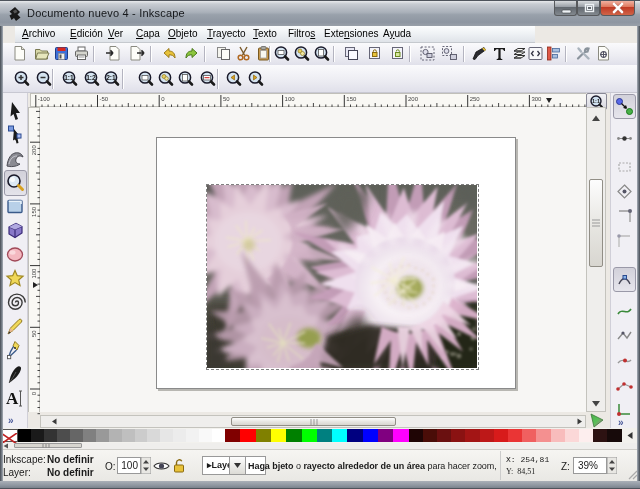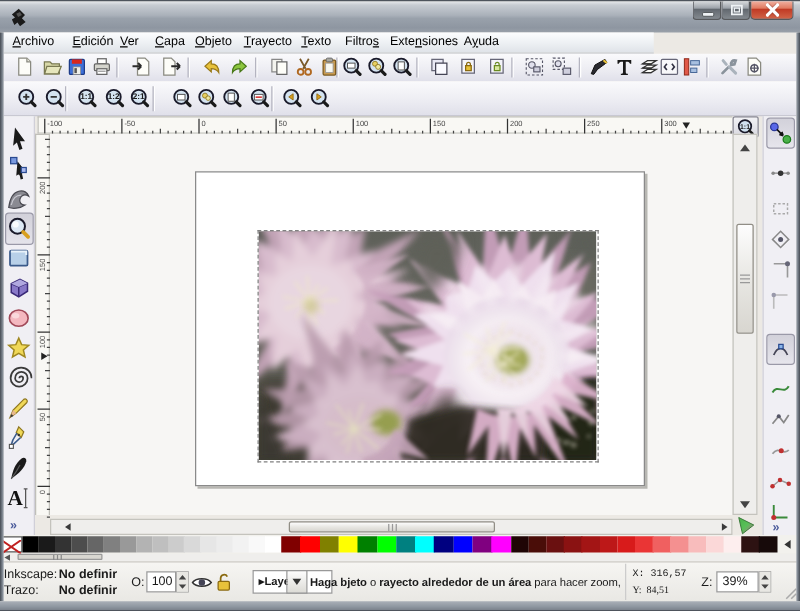--- a/index.html
+++ b/index.html
@@ -9,21 +9,21 @@
 #lframe{z-index:90;left:0;top:26px;width:3px;height:455px;background:linear-gradient(90deg,#454b53,#7a828c 60%,#a8aeb6)}
 #rframe{z-index:90;right:0;top:26px;width:3px;height:455px;background:linear-gradient(90deg,#a8aeb6,#7a828c 40%,#454b53)}
 #bframe{z-index:90;left:0;top:481px;width:640px;height:8px;background:linear-gradient(#aab0b8,#8f97a1 60%,#7b828c);border-bottom:1px solid #4e545c}
 #title-ico{left:7px;top:5px;width:16px;height:16px}
 #title-txt{left:27px;top:6px;font-size:11px;color:#16181b;letter-spacing:.2px}
 .winbtn{top:0;height:15px;border:1px solid #57595c;border-top:none;color:#fff}
 #btn-min{left:554px;width:23px;border-radius:0 0 3px 3px;background:linear-gradient(#d7dadd,#9ba1a8 40%,#62686f 45%,#83898f)}
 #btn-max{left:577px;width:23px;border-radius:0 0 3px 3px;background:linear-gradient(#d7dadd,#9ba1a8 40%,#62686f 45%,#83898f)}
 #btn-close{left:600px;width:35px;border-radius:0 0 4px 4px;background:linear-gradient(#f0b0a0,#e07a60 40%,#c03a24 45%,#d06448)}
 
-#menubar{left:3px;top:26px;width:520px;height:17px;background:linear-gradient(#fcfdfe,#eef1f4 50%,#dfe3e8);border-bottom:1px solid #c5c9ce;font-size:10px;color:#000}
+#menubar{left:15px;top:26px;width:520px;height:17px;background:linear-gradient(#fcfdfe,#eef1f4 50%,#dfe3e8);border-bottom:1px solid #c5c9ce;font-size:10px;color:#000}
 #menubar span{position:absolute;top:2px}
 u{text-decoration:underline}
 
 #tb1{left:3px;top:43px;width:634px;height:22px;background:linear-gradient(#fafafc,#ececf2 60%,#e0e0ea)}
 #tb2{left:3px;top:65px;width:634px;height:28px;background:linear-gradient(#fafafc,#ececf2 60%,#e0e0ea);border-bottom:1px solid #c8c8d2}
 .sep1{position:absolute;top:3px;width:1px;height:16px;background:#b4b4c0;box-shadow:1px 0 0 #fff}
 .sep2{position:absolute;top:4px;width:1px;height:20px;background:#b4b4c0;box-shadow:1px 0 0 #fff}
 .ic{position:absolute;width:17px;height:17px}
 
 #hruler{left:40px;top:93px;width:546px;height:14px;background:#f9f8f4;border:1px solid #c0bfb9;border-right:none}
@@ -47,20 +47,21 @@
 #palette div{position:absolute;top:1px;height:13px}
 #palscroll{left:0;top:443px;width:640px;height:6px;background:#efeeec}
 
 #status{left:0;top:449px;width:640px;height:32px;background:linear-gradient(#f6f5f2,#e9e8e4);border-top:1px solid #cfcec9;font-size:10px;color:#1a1a1a}
 </style></head><body>
 <div id="titlebar" class="abs">
 <svg id="title-ico" class="abs" viewBox="0 0 16 16">
       <path d="M8 1 L13 6 L10.5 8.5 L13.5 11.5 L9 15 L7 12 L4.5 14 L2.5 9.5 L5 8 L2.5 5.5 Z" fill="#1a1a1a"></path>
       <path d="M6 5 L9 3.5 L10.5 6 L7.5 7.5 Z" fill="#555"></path>
     </svg>
+<span id="title-txt" class="abs">Documento nuevo 4 - Inkscape</span>
 <div id="btn-min" class="winbtn abs"><svg width="23" height="15">
         <rect x="7" y="9" width="9" height="3" rx="1" fill="#eef2f5" stroke="#3c4043" stroke-width=".6"></rect>
       </svg></div>
 <div id="btn-max" class="winbtn abs"><svg width="23" height="15">
         <rect x="7.5" y="3.5" width="8" height="7" fill="none" stroke="#eef2f5" stroke-width="1.4"></rect>
         <rect x="9.5" y="5.5" width="4" height="3" fill="none" stroke="#eef2f5" stroke-width="1"></rect>
       </svg></div>
 <div id="btn-close" class="winbtn abs"><svg width="35" height="15">
         <g stroke="#fff" stroke-width="2.6" stroke-linecap="round">
           <path d="M13 3 L21 11 M21 3 L13 11"></path>
@@ -806,21 +807,21 @@
     <svg class="abs" style="left:2px;top:0" width="8" height="6">
       <path d="M6 0.5 L1.5 3 L6 5.5 Z" fill="#555"></path>
     </svg>
     <div class="abs" style="left:14px;top:0;width:68px;height:5px;border-radius:1px;background:#d8d6d0;border:1px solid #999"></div>
     <svg class="abs" style="left:42px;top:1px" width="10" height="4">
       <path d="M1 0 V4 M4 0 V4 M7 0 V4" stroke="#888" stroke-width="1"></path>
     </svg>
   </div>
 <div id="status" class="abs">
 <span class="abs" style="left:3px;top:4px">Inkscape:</span>
-    <span class="abs" style="left:3px;top:17px">Trazo:</span>
+    <span class="abs" style="left:3px;top:17px">Layer:</span>
 <span class="abs" style="left:47px;top:4px;font-weight:bold">No definir</span>
     <span class="abs" style="left:47px;top:17px;font-weight:bold">No definir</span>
 <span class="abs" style="left:105px;top:11px">O:</span>
 <span class="abs" style="left:117px;top:7px;width:24px;height:17px;background:#fff;border:1px solid #999;text-align:right;padding:2px 2px 0 0">100</span>
 <svg class="abs" style="left:141px;top:7px" width="10" height="17">
       <rect x="0" y="0" width="10" height="17" fill="#e8e7e3" stroke="#999" stroke-width="1"></rect>
       <path d="M5 3 L8 6.5 H2 Z M5 14 L8 10.5 H2 Z" fill="#444"></path>
     </svg>
 <svg class="abs" style="left:153px;top:9px" width="17" height="13">
       <path d="M1 7 C4 3 13 3 16 7 C13 11 4 11 1 7 Z" fill="#fff" stroke="#333" stroke-width="1.2"></path>
@@ -829,21 +830,21 @@
 <svg class="abs" style="left:172px;top:8px" width="13" height="15">
       <rect x="2.5" y="7" width="9" height="7" rx="1" fill="#e8c23a" stroke="#8a6a10" stroke-width="1"></rect>
       <path d="M4.5 7 V4.5 a2.8 2.8 0 0 1 5.3 -1.2" fill="none" stroke="#8a6a10" stroke-width="1.4"></path>
     </svg>
 <span class="abs" style="left:202px;top:6px;width:64px;height:19px;background:#fff;border:1px solid #999;padding:3px 0 0 4px;font-weight:bold;font-size:9px;white-space:nowrap;overflow:hidden">▸Layer 1</span>
 <span class="abs" style="left:229px;top:6px;width:17px;height:19px;background:linear-gradient(#fdfdfd,#dcdbd6);border:1px solid #999"><svg width="15" height="17">
         <path d="M7.5 11 L11 6 H4 Z" fill="#333"></path>
       </svg></span>
 <span class="abs" style="left:248px;top:11px;width:251px;font-size:9px;letter-spacing:-0.05px;white-space:nowrap;overflow:hidden"><b>Haga bjeto</b> o <b>rayecto alrededor de un área</b> para hacer zoom, ...</span>
 <span class="abs" style="left:500px;top:1px;width:1px;height:29px;background:#ccc"></span>
-<span class="abs" style="left:506px;top:5px;font-family:'Liberation Mono',monospace;font-size:8px">X: 316,57</span>
+<span class="abs" style="left:506px;top:5px;font-family:'Liberation Mono',monospace;font-size:8px">X: 254,81</span>
 <span class="abs" style="left:506px;top:17px;font-family:Liberation Serif, serif;font-size:8px">Y:&nbsp; 84,51</span>
 <span class="abs" style="left:561px;top:11px">Z:</span>
 <span class="abs" style="left:573px;top:7px;width:34px;height:17px;background:#fff;border:1px solid #999;padding:2px 0 0 4px">39%</span>
 <svg class="abs" style="left:607px;top:7px" width="10" height="17">
       <rect x="0" y="0" width="10" height="17" fill="#e8e7e3" stroke="#999" stroke-width="1"></rect>
       <path d="M5 3 L8 6.5 H2 Z M5 14 L8 10.5 H2 Z" fill="#444"></path>
     </svg>
 <svg class="abs" style="left:628px;top:20px" width="10" height="10">
       <g stroke="#aaa" stroke-width="1.2">
         <path d="M9 1 L1 9 M9 5 L5 9"></path>

